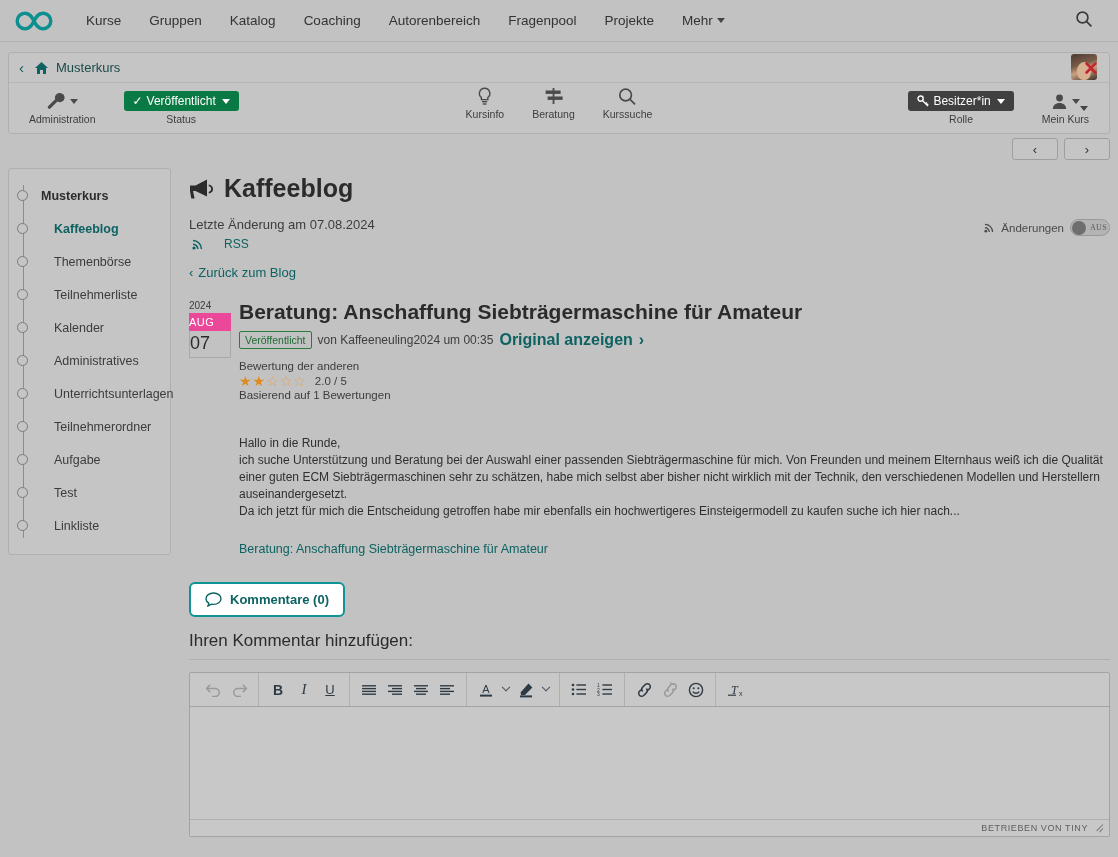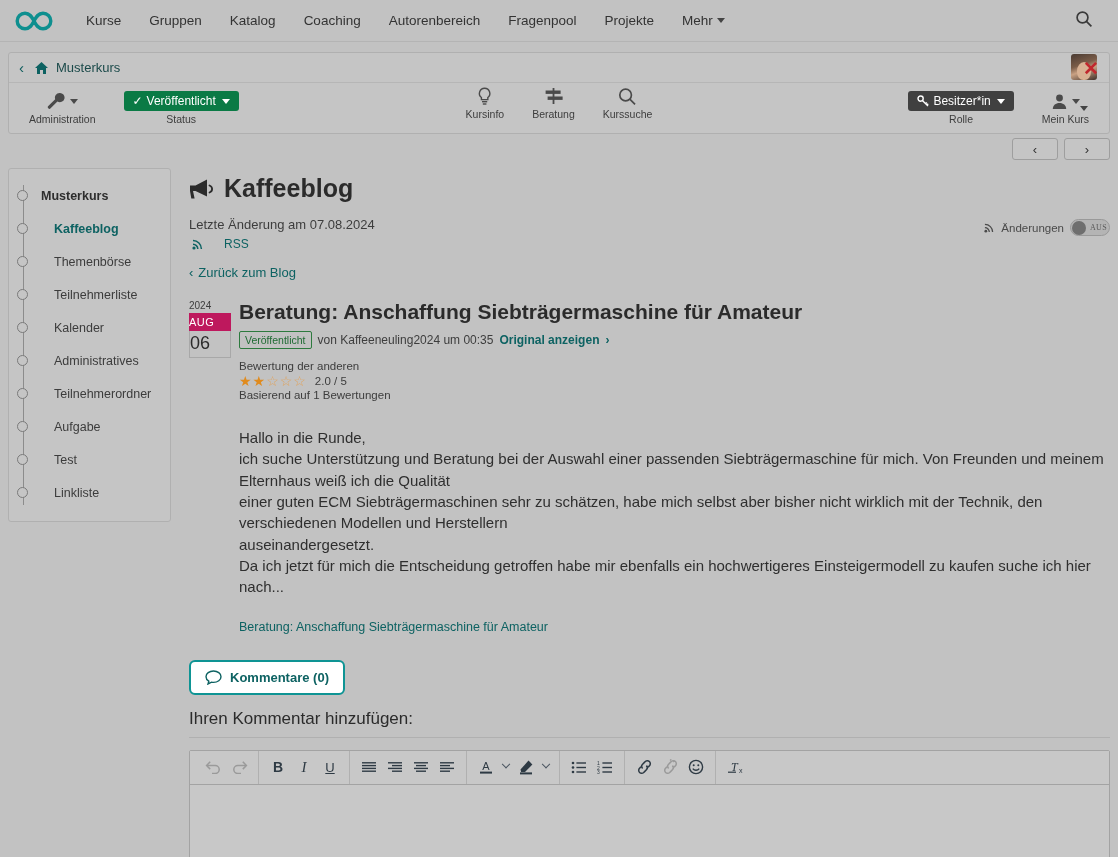--- a/index.html
+++ b/index.html
@@ -215,53 +215,53 @@
   .back-link {
     color: #0d6262; font-size: 13px; margin: 14px 0 0 0;
     display: inline-flex; align-items:center; gap: 5px; cursor: pointer;
   }
 
   
   .post { display: flex; margin-top: 20px; }
   .date-badge { width: 42px; flex: 0 0 42px; text-align: left; }
   .db-year { font-size: 10px; color: #3d3d3d; margin-bottom: 2px; }
   .db-mon {
-    background: #be185d; color: #fff; font-size: 11px;
+    background: #ec4899; color: #fff; font-size: 11px;
     padding: 3px 0; letter-spacing: .5px;
   }
   .db-day {
     font-size: 18px; color: #2b2b2b; padding: 2px 0 3px 0;
     border-left: 1px solid #a8a8a8; border-right: 1px solid #a8a8a8;
     border-bottom: 1px solid #a8a8a8;
   }
   .post-body { flex: 1 1 auto; padding-left: 8px; min-width: 0; }
   .post-title {
     font-size: 21px; font-weight: bold; color: #2b2b2b;
     line-height: 1.15; margin-bottom: 7px;
   }
   .post-sub { display: flex; align-items: center; gap: 6px; flex-wrap: wrap; font-size: 12px; }
   .badge-pub {
     border: 1px solid #2d7a3e; color: #1f6b33; background: transparent;
     font-size: 10.5px; padding: 2px 5px; border-radius: 2px;
   }
   .sub-text { color: #3d3d3d; font-size: 12px; }
-  .orig-link { color: #0d6262; font-weight: bold; font-size: 12px; cursor: pointer; }
+  .orig-link { color: #0d6262; font-weight: bold; font-size: 16px; cursor: pointer; }
 
   .rating-block { margin-top: 11px; }
   .rating-caption { font-size: 11.5px; color: #3d3d3d; }
   .stars-row { display: flex; align-items: center; gap: 9px; margin: 2px 0 1px 0; }
   .stars { display: flex; gap: 1px; }
   .star { font-size: 14px; color: #e08b1e; line-height: 1; }
   .star.empty { color: #e0a25a; }
   .rating-val { font-size: 11.5px; color: #3d3d3d; }
   .rating-base { font-size: 11.5px; color: #3d3d3d; }
 
   .post-text {
-    margin-top: 26px;
-    font-size: 15px; color: #2f2f2f; line-height: 1.42;
+    margin-top: 34px;
+    font-size: 12px; color: #2f2f2f; line-height: 1.42;
   }
   .post-text p { margin: 0; }
   .post-link {
     display: inline-block; margin-top: 22px;
     color: #0d6262; font-size: 12.5px; cursor: pointer;
   }
 
   
   .comments-tab {
     display: inline-flex; align-items: center; gap: 8px;
@@ -479,20 +479,24 @@
     <div class="side-item child">
       <div class="side-bullet"></div>
       <div class="side-label">Kalender</div>
     </div>
     <div class="side-item child">
       <div class="side-bullet"></div>
       <div class="side-label">Administratives</div>
     </div>
     <div class="side-item child">
       <div class="side-bullet"></div>
+      <div class="side-label">Unterrichtsunterlagen</div>
+    </div>
+    <div class="side-item child">
+      <div class="side-bullet"></div>
       <div class="side-label">Teilnehmerordner</div>
     </div>
     <div class="side-item child">
       <div class="side-bullet"></div>
       <div class="side-label">Aufgabe</div>
     </div>
     <div class="side-item child">
       <div class="side-bullet"></div>
       <div class="side-label">Test</div>
     </div>
@@ -545,21 +549,21 @@
     <div class="back-link">
       <span>‹</span>
       <span>Zurück zum Blog</span>
     </div>
 
     
     <div class="post">
       <div class="date-badge">
         <div class="db-year">2024</div>
         <div class="db-mon">AUG</div>
-        <div class="db-day">06</div>
+        <div class="db-day">07</div>
       </div>
       <div class="post-body">
         <div class="post-title">Beratung: Anschaffung Siebträgermaschine für Amateur</div>
         <div class="post-sub">
           <span class="badge-pub">Veröffentlicht</span>
           <span class="sub-text">von Kaffeeneuling2024 um 00:35</span>
           <span class="orig-link">Original anzeigen</span>
           <span class="orig-link">›</span>
         </div>
 

